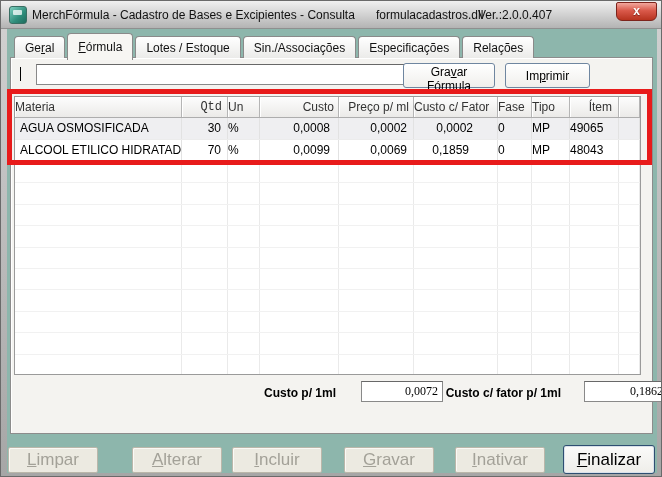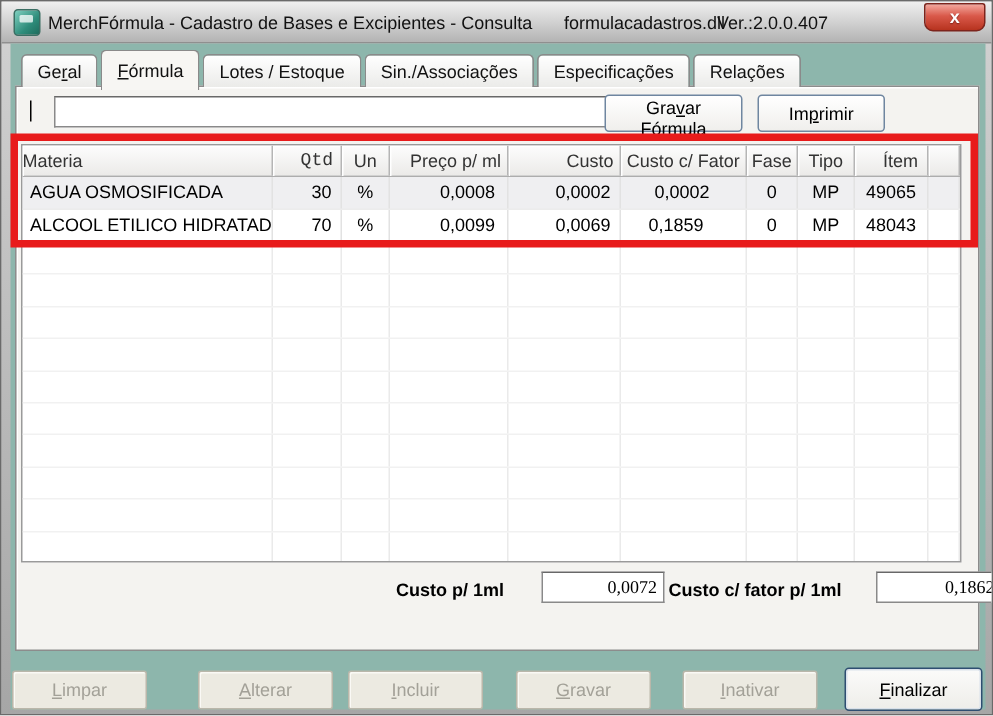--- a/index.html
+++ b/index.html
@@ -88,29 +88,29 @@
   }
   .g-header span{
     line-height:20px;white-space:nowrap;overflow:hidden;
     border-right:1px solid #b5b5b5;box-shadow:inset 1px 1px 0 #ffffff;
   }
   .g-row{height:22px;border-bottom:1px solid #ececec;}
   .g-row span{line-height:21px;white-space:nowrap;overflow:hidden;border-right:1px solid #e2e2e2;}
   .g-row.shaded{background:#efeff1;}
   .g-row.empty{height:21.4px;border-bottom:1px solid #f1f1f1;}
   .g-row.empty span{border-right:1px solid #eaeaea;}
-  .a-l{text-align:left;} .a-c{text-align:center;} .a-r{text-align:right;}
+  .a-l{text-align:left;} .a-c{} .a-r{text-align:right;}
   .total-label{position:absolute;z-index:2;font-weight:bold;color:#000;text-align:right;}
   .total-input{position:absolute;z-index:2;height:21px;text-align:right;padding:2px 4px;}
   .actions{position:absolute;left:0;top:0;width:662px;height:477px;pointer-events:none;}
   .action{
     position:absolute;top:446px;width:90px;height:26px;pointer-events:auto;
     background:#eceae1;border:1px solid #bab7aa;border-radius:2px;
     box-shadow:inset 1px 1px 0 #faf9f5;
-    font-family:"Liberation Sans",sans-serif;font-size:12px;color:#a3a198;
+    font-family:"Liberation Sans",sans-serif;font-size:17px;color:#a3a198;
     cursor:default;
   }
   .action.primary{
     top:444px;height:29px;width:92px;color:#000;
     background:linear-gradient(180deg,#fbfbfa,#eeede9);
     border:1px solid #2e4e71;border-radius:3px;
     box-shadow:inset 0 0 0 1px #d9e1ea;
   }
   u{text-decoration:underline;}
 </style>
@@ -144,22 +144,22 @@
   <div class="caret"></div>
 
   <button class="btn-top btn-gravar-formula">Gra<u>v</u>ar Fórmula</button>
   <button class="btn-top btn-imprimir">Im<u>p</u>rimir</button>
 
   <div class="grid">
       <div class="g-header" style="grid-template-columns: 167px 46px 32px 79px 75px 84px 34px 38px 49px 1fr;">
         <span class="a-l" style="">Materia</span>
         <span class="a-r" style="padding-right: 5px; font-family: Liberation Mono, monospace;">Qtd</span>
         <span class="a-c">Un</span>
+        <span class="a-r" style="padding-right: 4px;">Custo</span>
         <span class="a-r" style="padding-right: 4px;">Preço p/ ml</span>
-        <span class="a-r" style="padding-right: 4px;">Custo</span>
         <span class="a-c">Custo c/ Fator</span>
         <span class="a-c">Fase</span>
         <span class="a-c">Tipo</span>
         <span class="a-r" style="padding-right: 6px;">Ítem</span>
         <span class="a-l"></span>
       </div>
       <div class="g-row shaded" style="grid-template-columns: 167px 46px 32px 79px 75px 84px 34px 38px 49px 1fr;">
         <span class="a-l" style="padding-left: 5px;">AGUA OSMOSIFICADA</span>
         <span class="a-r" style="padding-right: 6px;">30</span>
         <span class="a-c">%</span>

